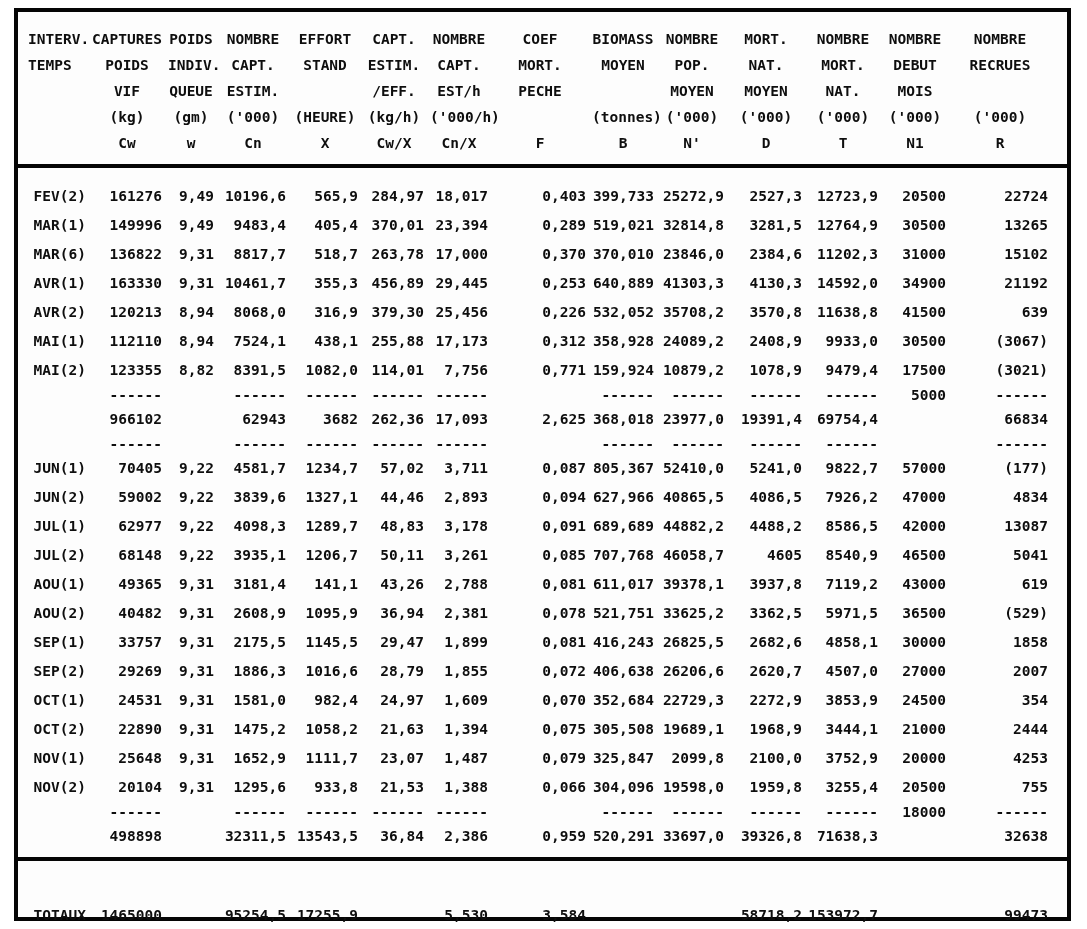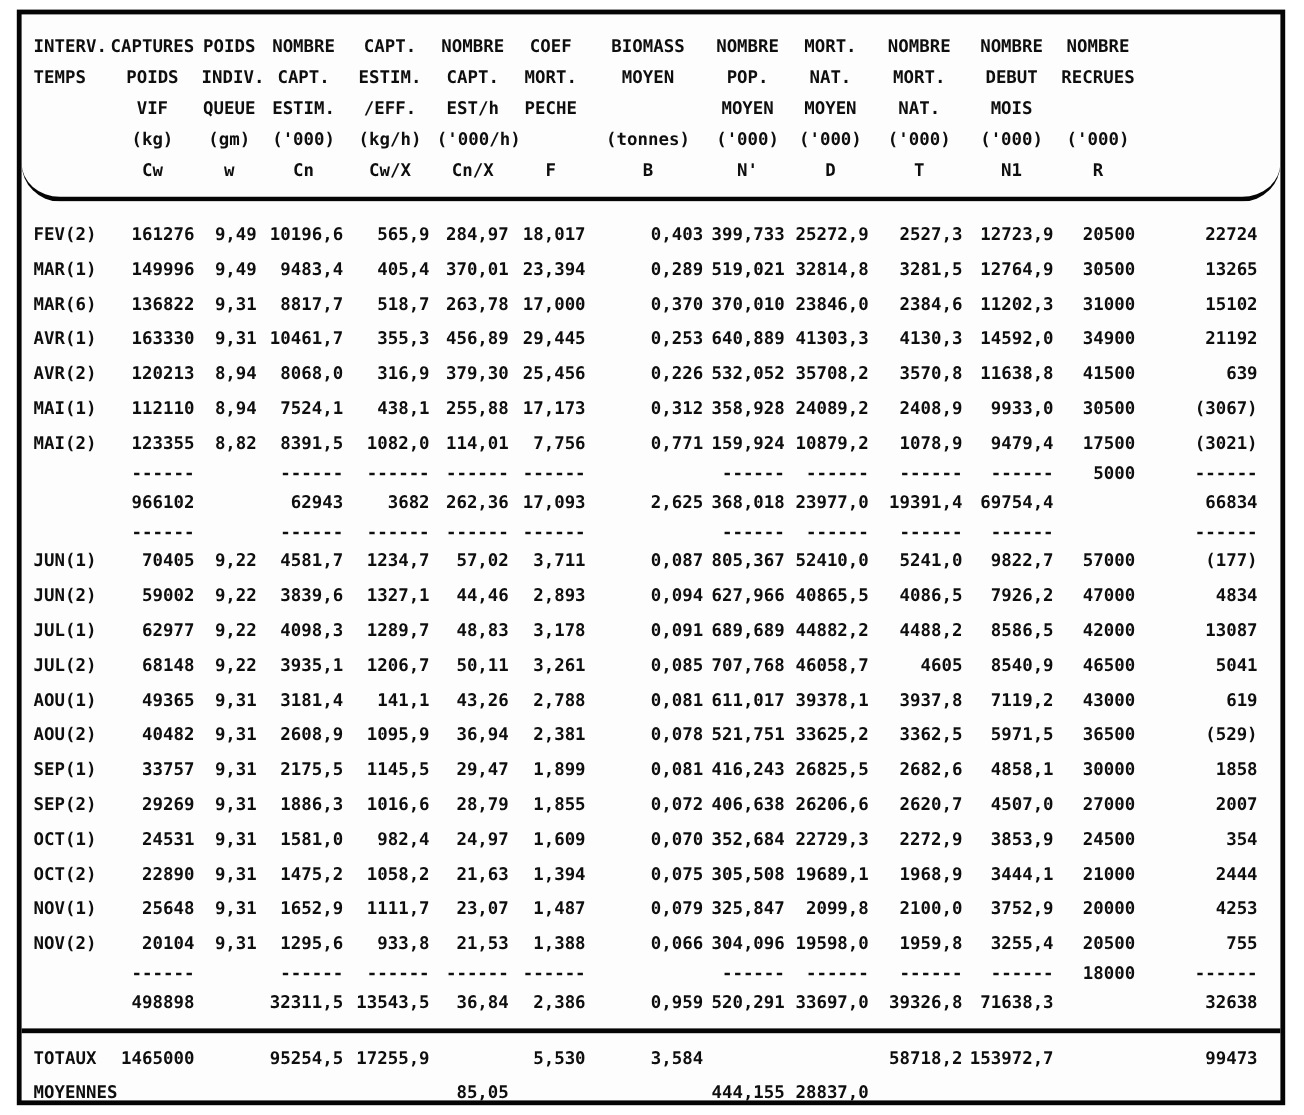--- a/index.html
+++ b/index.html
@@ -4,36 +4,36 @@
 <style>
   * { box-sizing: border-box; margin: 0; padding: 0; }
   html, body { width: 1087px; height: 929px; background: #ffffff; overflow: hidden; }
   body { font-family: "DejaVu Sans Mono", "Liberation Mono", monospace; font-weight: bold; color: #0e0e0e; }
 
   .sheet {
     position: absolute; top: 8px; left: 14px; width: 1057px; height: 913px;
     border: 4px solid #050505; background: #fdfdfd;
   }
 
-  .grid-row { display: grid; grid-template-columns: 58px 70px 46px 66px 66px 60px 58px 92px 62px 64px 72px 70px 62px 96px; column-gap: 6px; border-radius: 32px; }
+  .grid-row { display: grid; grid-template-columns: 58px 70px 46px 66px 66px 60px 58px 92px 62px 64px 72px 70px 62px 96px; column-gap: 6px; }
 
   .header-block { padding: 14px 10px 8px 10px; border-bottom: 4px solid #050505; }
   .hcol { display: flex; flex-direction: column; }
   .hcol .hline { min-height: 26px; line-height: 26px; font-size: 14.5px; text-align: center; white-space: nowrap; }
   .hcol.c0 .hline { text-align: left; }
 
   .body-block { padding: 14px 10px 6px 10px; }
   .totals-block { border-top: 4px solid #050505; padding: 8px 10px 4px 10px; }
 
   .trow { height: 29px; line-height: 29px; }
   .trow.dash { height: 20px; line-height: 20px; }
-  .totals-block .trow { height: 28px; line-height: 28px; }
+  .totals-block .trow { height: 28px; line-height: 28px; margin-top: 32px; }
 
   .cell { font-size: 14.5px; text-align: right; white-space: nowrap; overflow: visible; }
-  .cell.c0 { text-align: left; }
+  .cell.c0 { text-align: right; }
 </style>
 </head>
 <body>
 
 <div class="sheet">
   <div class="header-block grid-row">
       <div class="hcol c0">
         <div class="hline">INTERV.</div>
         <div class="hline">TEMPS</div>
         <div class="hline"></div>
@@ -53,20 +53,27 @@
         <div class="hline">QUEUE</div>
         <div class="hline">(gm)</div>
         <div class="hline">w</div>
       </div>
       <div class="hcol c3">
         <div class="hline">NOMBRE</div>
         <div class="hline">CAPT.</div>
         <div class="hline">ESTIM.</div>
         <div class="hline">('000)</div>
         <div class="hline">Cn</div>
+      </div>
+      <div class="hcol c4">
+        <div class="hline">EFFORT</div>
+        <div class="hline">STAND</div>
+        <div class="hline"></div>
+        <div class="hline">(HEURE)</div>
+        <div class="hline">X</div>
       </div>
       <div class="hcol c5">
         <div class="hline">CAPT.</div>
         <div class="hline">ESTIM.</div>
         <div class="hline">/EFF.</div>
         <div class="hline">(kg/h)</div>
         <div class="hline">Cw/X</div>
       </div>
       <div class="hcol c6">
         <div class="hline">NOMBRE</div>

